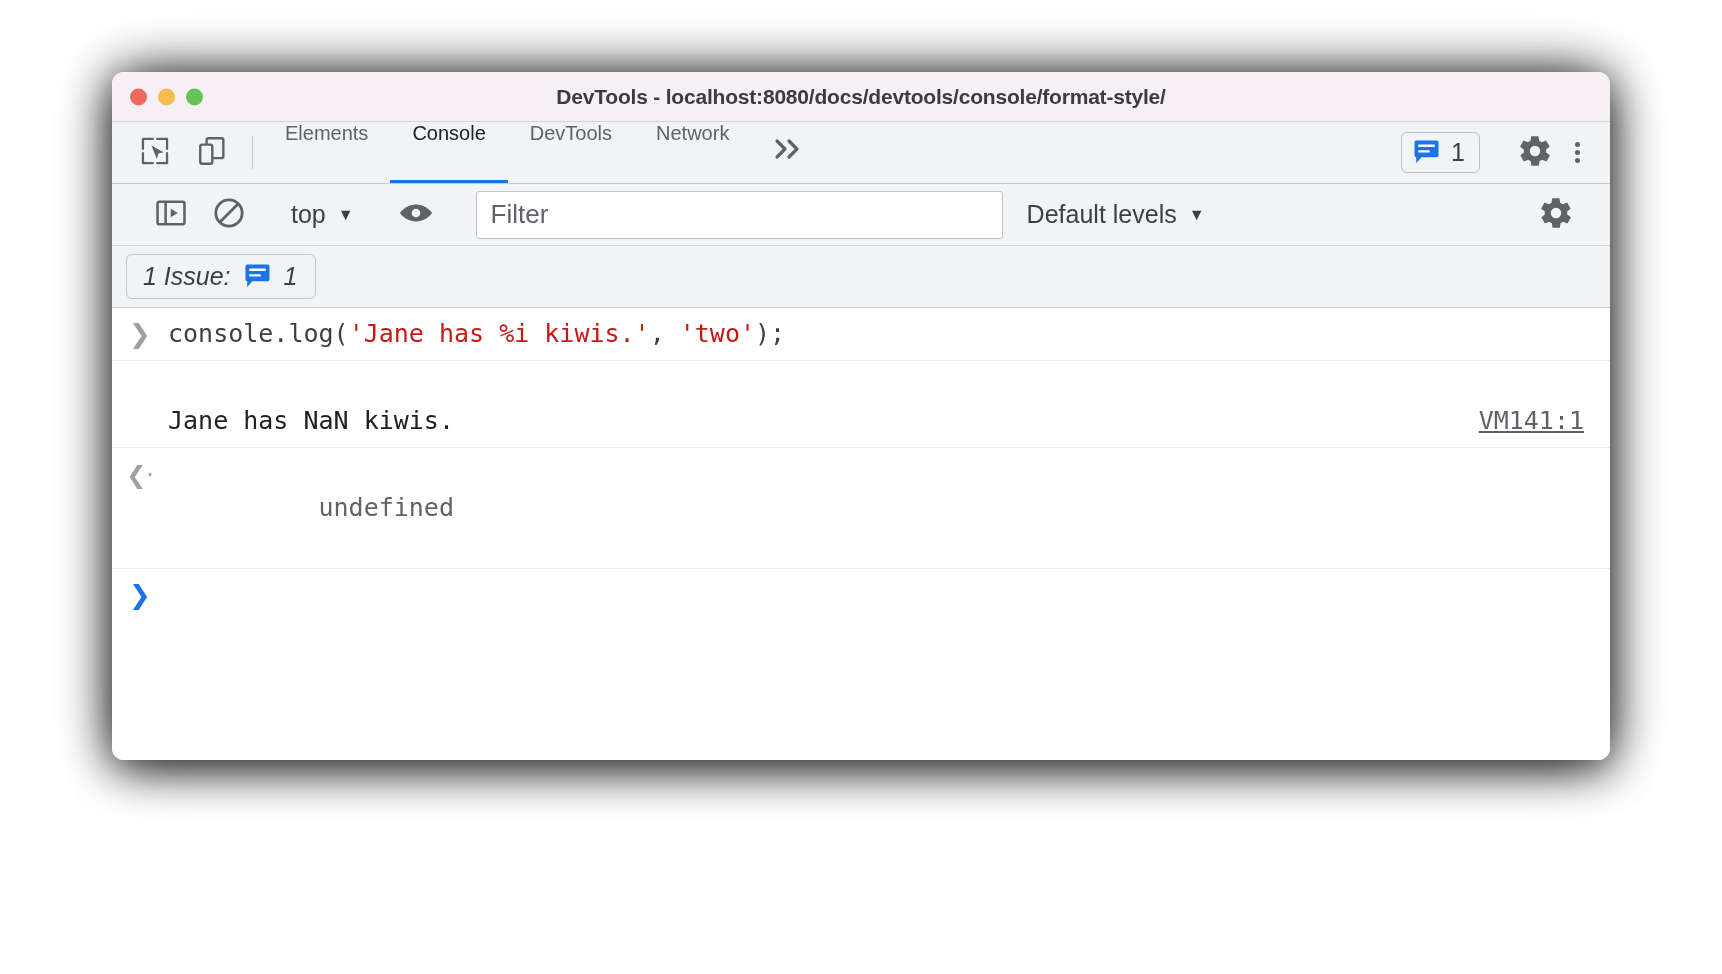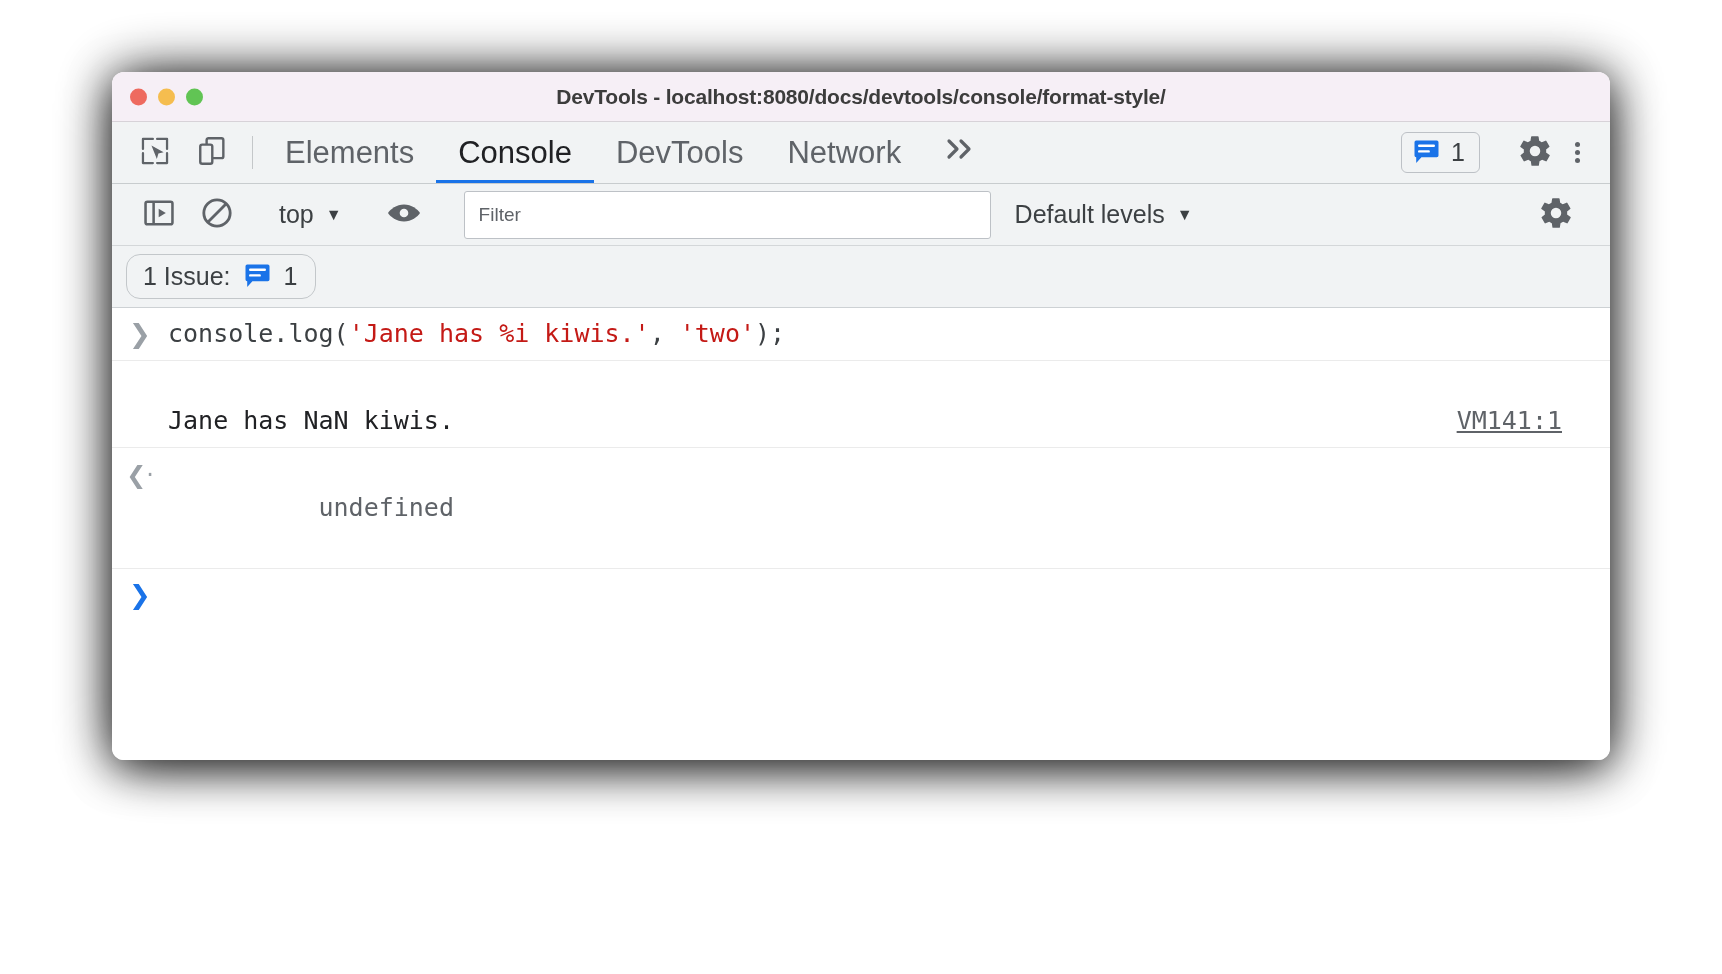--- a/index.html
+++ b/index.html
@@ -87,23 +87,23 @@
     justify-content: center;
   }
   .vsep {
     width: 1px;
     background: #c4c7c9;
     margin: 14px 10px;
     flex: 0 0 1px;
   }
   .panel-tab {
     display: flex;
-    align-items: center;
+    align-items: flex-start;
     padding: 0 22px;
-    font-size: 31px;
+    font-size: 20px;
     color: #5f6368;
     position: relative;
     white-space: nowrap;
   }
   .panel-tab.active { color: #202124; }
   .panel-tab.active::after {
     content: "";
     position: absolute;
     left: 0; right: 0; bottom: 0;
     height: 3px;
@@ -148,21 +148,21 @@
     margin: 3px auto;
   }
 
   
   #console-toolbar {
     height: 62px;
     background: #f1f3f4;
     border-bottom: 1px solid #d4d7d9;
     display: flex;
     align-items: center;
-    padding-left: 18px;
+    padding-left: 30px;
   }
   .ct-btn {
     width: 58px; height: 44px;
     display: flex; align-items: center; justify-content: center;
   }
   #context-select {
     display: flex; align-items: center; gap: 12px;
     font-size: 25px; color: #3c4043;
     padding: 0 12px;
   }
@@ -172,21 +172,21 @@
     width: 527px;
     height: 48px;
     margin-left: 10px;
     border: 1px solid #bdc1c6;
     border-radius: 3px;
     background: #fff;
     display: flex;
     align-items: center;
     padding: 0 14px;
   }
-  #filter-input .ph { font-size: 19px; color: #5f6368; }
+  #filter-input .ph { font-size: 26px; color: #5f6368; }
   #levels-select {
     display: flex; align-items: center; gap: 12px;
     font-size: 25px; color: #3c4043;
     margin-left: 24px;
     justify-content: flex-end;
   }
   #console-toolbar-right { margin-left: auto; display: flex; align-items: center; padding-right: 20px; }
 
   
   #issues-bar {
@@ -195,23 +195,24 @@
     border-bottom: 1px solid #cdd1d4;
     display: flex;
     align-items: center;
     padding-left: 14px;
   }
   #issues-chip {
     display: flex;
     align-items: center;
     gap: 13px;
     border: 1px solid #c3c7ca;
-    border-radius: 14px;
+    border-radius: 6px;
     background: #f1f3f4;
     padding: 7px 18px 7px 16px;
+    font-style: italic;
   }
   #issues-chip .label { font-size: 25px; color: #3c4043; }
   #issues-chip .count { font-size: 25px; color: #3c4043; }
 
   
   #console-output {
     background: #ffffff;
     height: 452px;
     overflow: hidden;
   }
@@ -225,21 +226,21 @@
     font-size: 25px;
     line-height: 34px;
   }
   .gutter {
     width: 56px;
     flex: 0 0 56px;
     display: flex;
     justify-content: center;
     padding-top: 1px;
   }
-  .row-body { flex: 1; padding-right: 26px; white-space: pre; }
+  .row-body { flex: 1; padding-right: 4px; white-space: pre; }
   .prompt-chevron { color: #9aa0a6; font-size: 26px; font-family: "DejaVu Sans", sans-serif; line-height: 32px;}
   .prompt-chevron.blue { color: #1a73e8; }
   .ret-arrow { color: #9aa0a6; font-size: 24px; font-family: "DejaVu Sans", sans-serif; line-height: 34px;}
   .code-plain { color: #3c4043; }
   .code-string { color: #c41a16; }
   .result-text { color: #5f6368; }
   .log-text { color: #202124; }
   .row-with-source { display: flex; align-items: flex-start; margin-top: 34px; }
   .source-link {
     margin-left: auto;

